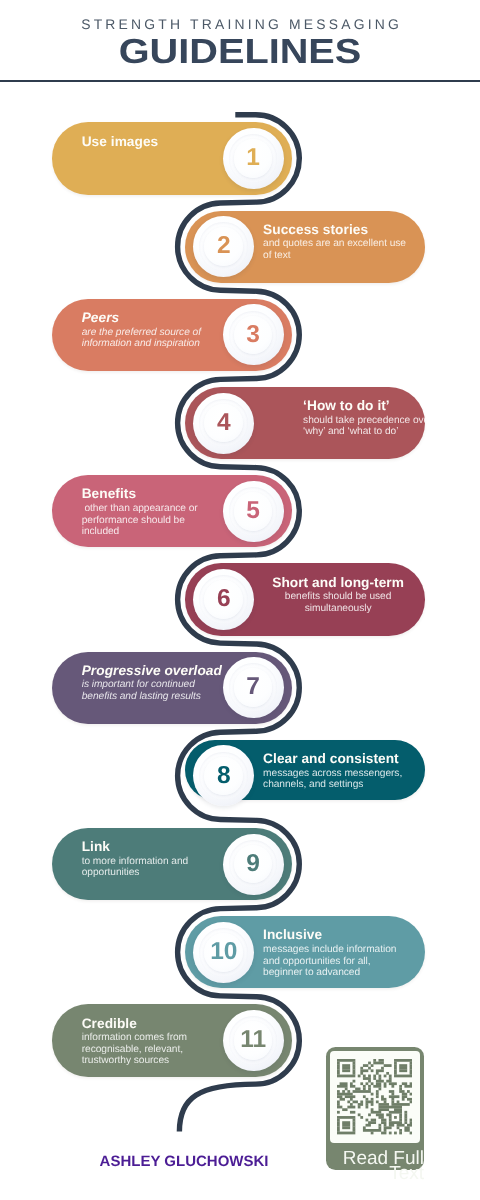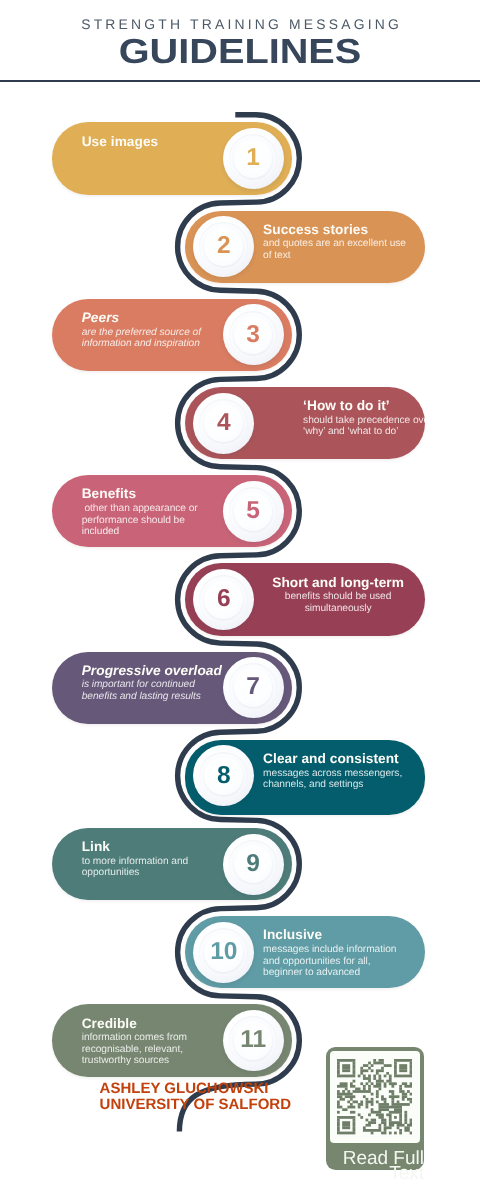--- a/index.html
+++ b/index.html
@@ -30,22 +30,22 @@
       box-shadow:0 2px 4px rgba(45,55,80,0.10);}
   .badge-ring{position:absolute;left:6.2px;top:6.2px;width:48.6px;height:48.6px;border-radius:50%;
       background:radial-gradient(circle at 42% 34%, #ffffff 0%, #fbfcfe 55%, #f0f2f8 100%);
       box-shadow:inset 0 1px 2px rgba(125,138,170,0.09);}
   .badge-inner{position:absolute;left:11.2px;top:11.2px;width:38.7px;height:38.7px;border-radius:50%;
       background:radial-gradient(circle at 42% 34%, #ffffff 0%, #fdfeff 60%, #f6f8fc 100%);
       box-shadow:0 1px 2.5px rgba(120,132,165,0.14);
       display:flex;align-items:center;justify-content:center;}
   .badge-num{font-size:24.5px;font-weight:700;line-height:1;letter-spacing:0px;}
 
-  .footer{position:absolute;left:99.6px;width:220px;top:1081px;text-align:left;
-      font-size:15px;font-weight:700;line-height:16.3px;color:#c2410c;letter-spacing:0px;}
+  .footer{position:absolute;left:99.6px;width:220px;top:1154px;text-align:left;
+      font-size:15px;font-weight:700;line-height:16.3px;color:#4c1d95;letter-spacing:0px;}
 
   .qrcard{position:absolute;left:325.7px;top:1047.1px;width:98.3px;height:122.6px;background:#77866f;border-radius:9.5px;}
   .qrwhite{position:absolute;left:3.9px;top:4px;width:90.8px;height:92.2px;background:#fbfdf8;border-radius:4px;}
   .qrlabel{position:absolute;left:0;right:0;top:104px;text-align:right;
       font-size:19px;font-weight:400;line-height:15px;color:#f4f7f1;letter-spacing:0px;}
 </style>
 </head>
 <body>
 
 <div id="page">
@@ -153,21 +153,21 @@
           <div class="bline">benefits and lasting results</div>
         </div>
     </div>
   </div>
   <div class="badge" style="left:222.60px;top:657.15px;">
     <div class="badge-ring"></div>
     <div class="badge-inner">
       <span class="badge-num" style="color:#665879;">7</span>
     </div>
   </div>
-  <div class="pill" style="left:185.3px;top:739.7px;width:240.1px;height:75px;background:#045d6c;">
+  <div class="pill" style="left:185.3px;top:739.7px;width:240.1px;height:60px;background:#045d6c;">
     <div class="pill-text" style="left:77.8px;width:150.0px;">
       <div class="pill-title">Clear and consistent</div>
       <div class="pill-body">
           <div class="bline">messages across messengers,</div>
           <div class="bline">channels, and settings</div>
         </div>
     </div>
   </div>
   <div class="badge" style="left:193.30px;top:745.35px;">
     <div class="badge-ring"></div>
@@ -218,21 +218,20 @@
   </div>
   <div class="badge" style="left:222.60px;top:1009.95px;">
     <div class="badge-ring"></div>
     <div class="badge-inner">
       <span class="badge-num" style="color:#778670;">11</span>
     </div>
   </div>
 
   <div class="footer">
     <div>ASHLEY GLUCHOWSKI</div>
-    <div>UNIVERSITY OF SALFORD</div>
   </div>
 
   <div class="qrcard">
     <div class="qrwhite"></div>
     <svg style="position:absolute;left:11.60px;top:12.40px;width:75.20px;height:75.20px;" viewBox="0 0 75.20 75.20">
       <g fill="#6f7e68">
           <rect x="0.000" y="0.000" width="18.332" height="2.773"></rect>
           <rect x="36.303" y="0.000" width="2.773" height="2.773"></rect>
           <rect x="41.490" y="0.000" width="5.366" height="2.773"></rect>
           <rect x="57.048" y="0.000" width="18.332" height="2.773"></rect>

